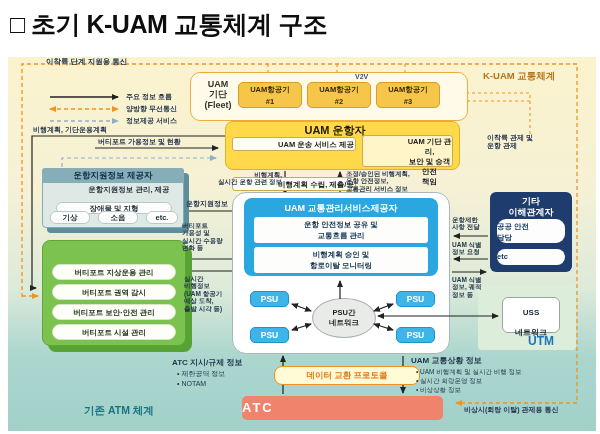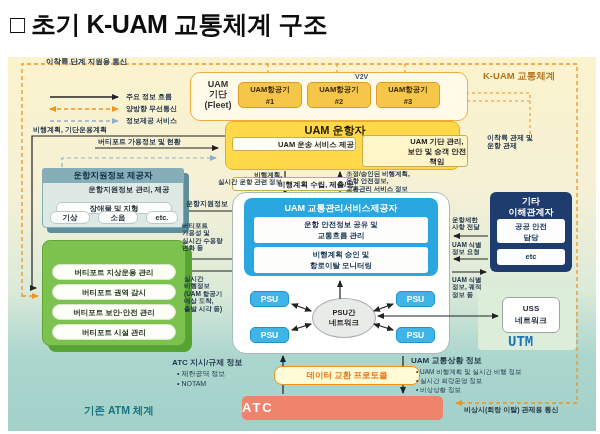--- a/index.html
+++ b/index.html
@@ -41,27 +41,27 @@
   #psp-title{left:244px;top:202px;width:194px;text-align:center;font-size:9px;font-weight:800;color:#ffffff;z-index:2;}
   .pspitem{position:absolute;left:254px;width:174px;height:26px;background:#fdfefc;border-radius:3px;font-size:7.5px;font-weight:700;
            color:#0e3050;text-align:center;line-height:11px;padding-top:2px;box-sizing:border-box;z-index:2;}
   .psu{position:absolute;width:39px;height:16px;background:#3eb4e8;border:1px solid #1d93cc;border-radius:5px;
        font-size:8.5px;font-weight:800;color:#fff;text-align:center;line-height:15px;z-index:2;box-sizing:border-box;}
   #psu-net{left:312px;top:298px;width:64px;height:40px;background:#e9ebe9;border:1px solid #a9b0ae;border-radius:50%;
            font-size:7.5px;font-weight:800;color:#222;text-align:center;line-height:10px;padding-top:9px;box-sizing:border-box;z-index:2;}
   
   #stake{left:490px;top:192px;width:82px;height:80px;background:#1e3c6e;border-radius:6px;z-index:2;}
   #stake-title{left:490px;top:196px;width:82px;text-align:center;font-size:9px;font-weight:800;color:#fff;line-height:11px;z-index:2;}
-  .stkitem{position:absolute;left:497px;width:68px;background:#fdfdfd;border-radius:3px;font-size:7.5px;font-weight:800;
-           color:#12355e;text-align:center;line-height:11px;z-index:2;box-sizing:border-box;}
+  .stkitem{position:absolute;left:497px;width:68px;background:#fdfdfd;border-radius:9px;font-size:7.5px;font-weight:800;
+           color:#12355e;line-height:11px;z-index:2;box-sizing:border-box;}
   
   #utm{left:478px;top:286px;width:98px;height:64px;background:#dceeda;border-radius:4px;z-index:2;}
   #uss{left:502px;top:297px;width:58px;height:36px;background:#ffffff;border:1px solid #99a4a0;border-radius:6px;
-       font-size:8px;font-weight:800;color:#1a2a3a;text-align:center;line-height:12px;padding-top:5px;box-sizing:border-box;z-index:2;}
-  #utm-lbl{left:508px;top:334px;font-size:14px;font-weight:800;color:#1b75bb;z-index:2;font-family:Liberation Mono, monospace;}
+       font-size:8px;font-weight:800;color:#1a2a3a;text-align:center;line-height:20px;padding-top:5px;box-sizing:border-box;z-index:2;}
+  #utm-lbl{left:528px;top:334px;font-size:12px;font-weight:800;color:#1b75bb;z-index:2;}
   
   #atc{left:242px;top:396px;width:201px;height:24px;background:#f0836b;border-radius:5px;color:#fff;font-weight:800;
        font-size:13px;line-height:24px;letter-spacing:2px;z-index:2;}
   #protocol{left:274px;top:366px;width:146px;height:19px;background:#fffbd6;border:1.5px solid #f09020;border-radius:8px;
             color:#e87818;font-weight:800;font-size:8.5px;text-align:center;line-height:17px;z-index:2;box-sizing:border-box;}
   #kuam-lbl{left:483px;top:70px;font-size:9.5px;font-weight:800;color:#b5741c;z-index:2;}
   #atm-lbl{left:84px;top:404px;font-size:10.5px;font-weight:800;color:#177482;z-index:2;}
 </style>
 </head>
 <body>
@@ -133,21 +133,21 @@
   <div class="craft pre" style="left:307px;">UAM항공기
 #2</div>
   <div class="craft pre" style="left:376px;">UAM항공기
 #3</div>
   <div class="lbl" style="left:355px;top:73px;font-size:7px;color:#44506a;">V2V</div>
 
   <div id="operator" class="box"></div>
   <div class="lbl" style="left:225px;top:124px;width:220px;text-align:center;font-size:11px;color:#1e1a05;">UAM 운항자</div>
   <div class="opitem" style="left:232px;top:137px;width:124px;height:14px;line-height:13px;">UAM 운송 서비스 제공</div>
   <div class="opitem" style="left:232px;top:153px;width:124px;height:14px;line-height:13px;margin-top:24px;">비행계획 수립, 제출/공유</div>
-  <div class="opitem pre" style="left:362px;top:135px;width:106px;height:32px;line-height:10px;padding-top:1px;background:#fff5c9;">UAM 기단 관리,
+  <div class="opitem pre" style="left:362px;top:135px;width:91px;height:32px;line-height:10px;padding-top:1px;background:#fff5c9;">UAM 기단 관리,
 보안 및 승객 안전
 책임</div>
 
   <div id="support-shadow" class="box"></div>
   <div id="support" class="box"></div>
   <div id="support-header" class="abs">운항지원정보 제공자</div>
   <div class="lbl" style="left:42px;top:186px;width:142px;text-align:center;font-size:7.5px;color:#27333d;padding-left:16px;">운항지원정보 관리, 제공</div>
   <div class="pill" style="left:56px;top:202px;width:116px;height:12px;line-height:11px;">장애물 및 지형</div>
   <div class="pill" style="left:50px;top:211px;width:40px;height:13px;line-height:12px;">기상</div>
   <div class="pill" style="left:98px;top:211px;width:40px;height:13px;line-height:12px;">소음</div>

